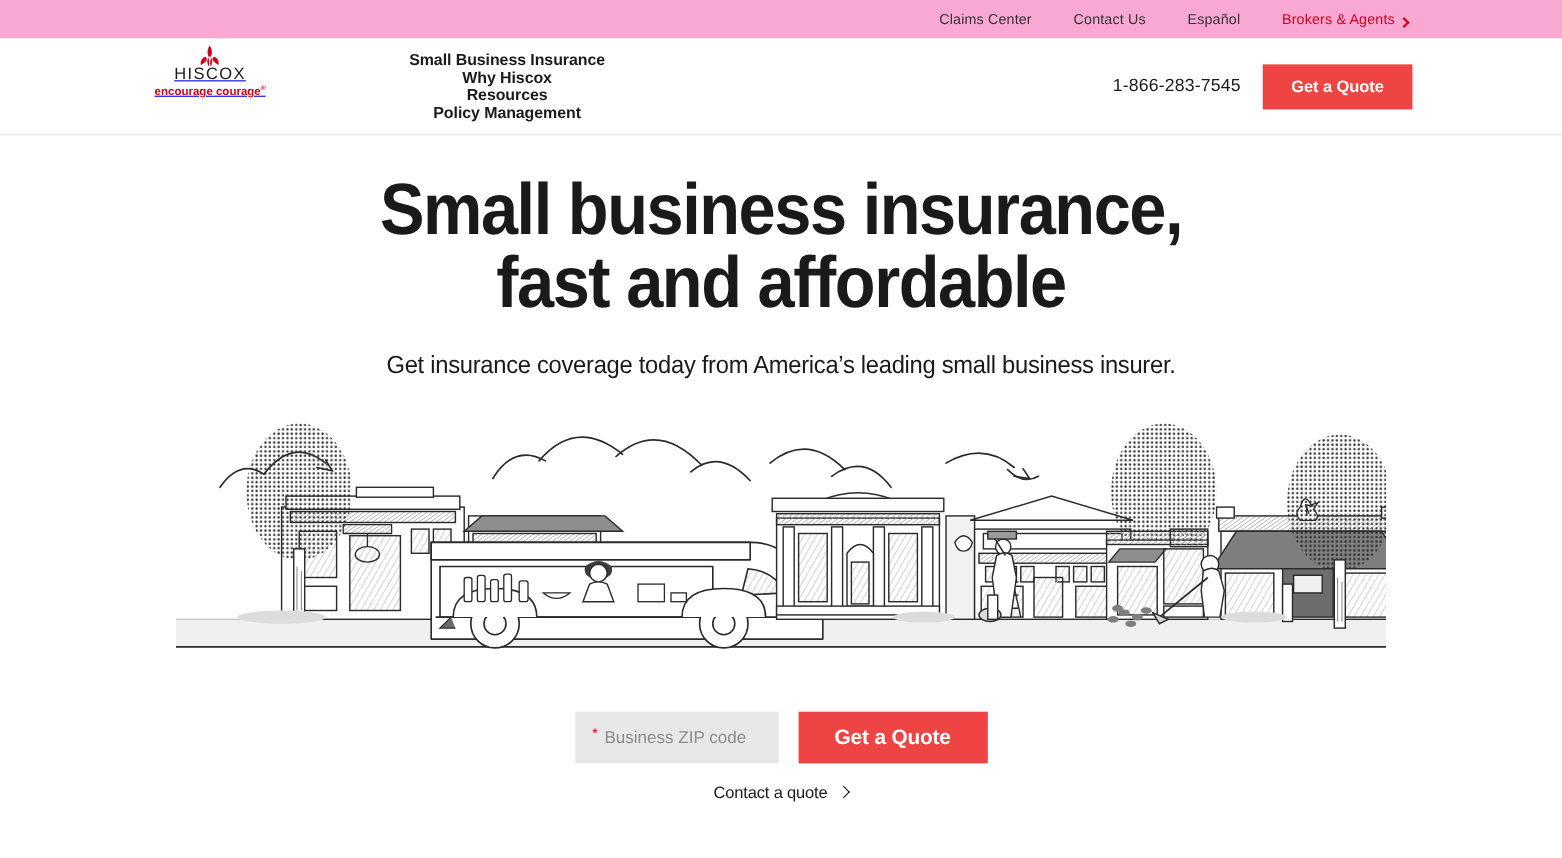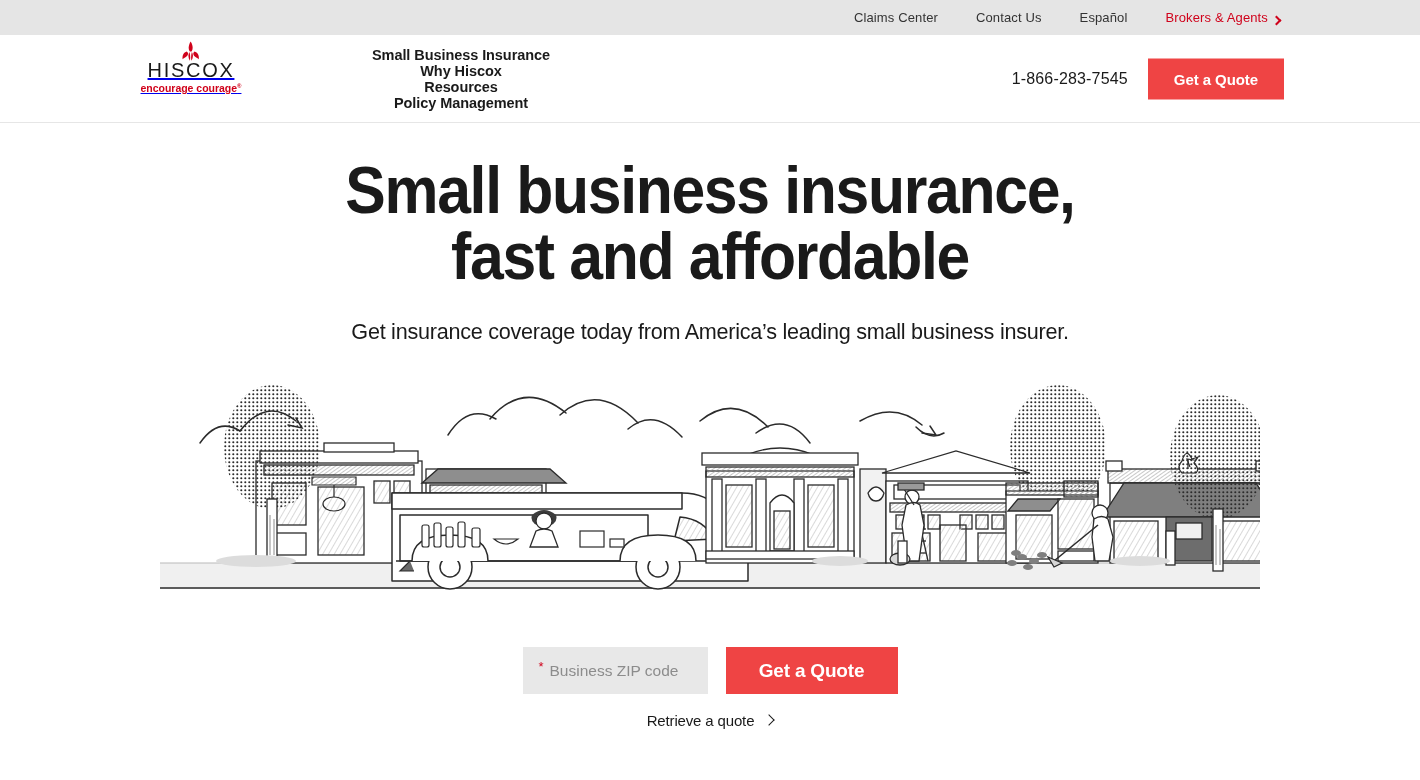--- a/index.html
+++ b/index.html
@@ -11,21 +11,21 @@
     height: 780px;
     overflow: hidden;
     background: #ffffff;
     font-family: "Liberation Sans", sans-serif;
     -webkit-font-smoothing: antialiased;
   }
 
   
   .utility-bar {
     height: 35px;
-    background: #e5e5e5;
+    background: #f9a8d4;
     display: flex;
     align-items: center;
     justify-content: flex-end;
     padding-right: 140px;
   }
   .utility-link {
     font-size: 13px;
     color: #333333;
     text-decoration: none;
     margin-left: 38px;
@@ -64,21 +64,21 @@
     left: 135px;
     top: 6px;
     width: 112px;
     text-align: center;
     cursor: pointer;
     user-select: none;
   }
   .logo-mark { height: 20px; display: block; margin: 0 auto -1px; }
   .logo-word {
     font-family: "Liberation Sans", sans-serif;
-    font-size: 20px;
+    font-size: 15px;
     letter-spacing: .085em;
     color: #1a1a1a;
     line-height: 1.05;
     white-space: nowrap;
   }
   .logo-tag {
     color: #d0021b;
     font-size: 10.5px;
     font-weight: bold;
     letter-spacing: -.002em;
@@ -494,17 +494,17 @@
   <div class="quote-form">
     <div class="zip-wrap">
       <span class="zip-star">*</span>
       <input class="zip-input" type="text" placeholder="Business ZIP code" style="">
     </div>
     <button class="btn-red btn-quote">Get a Quote</button>
   </div>
 
   <div class="retrieve-row">
     <a class="retrieve-link" href="#">
-      <span>Retrieve a quote</span>
+      <span>Contact a quote</span>
       <span class="chev-thin"></span>
     </a>
   </div>
 </section>
 
 </body></html>

